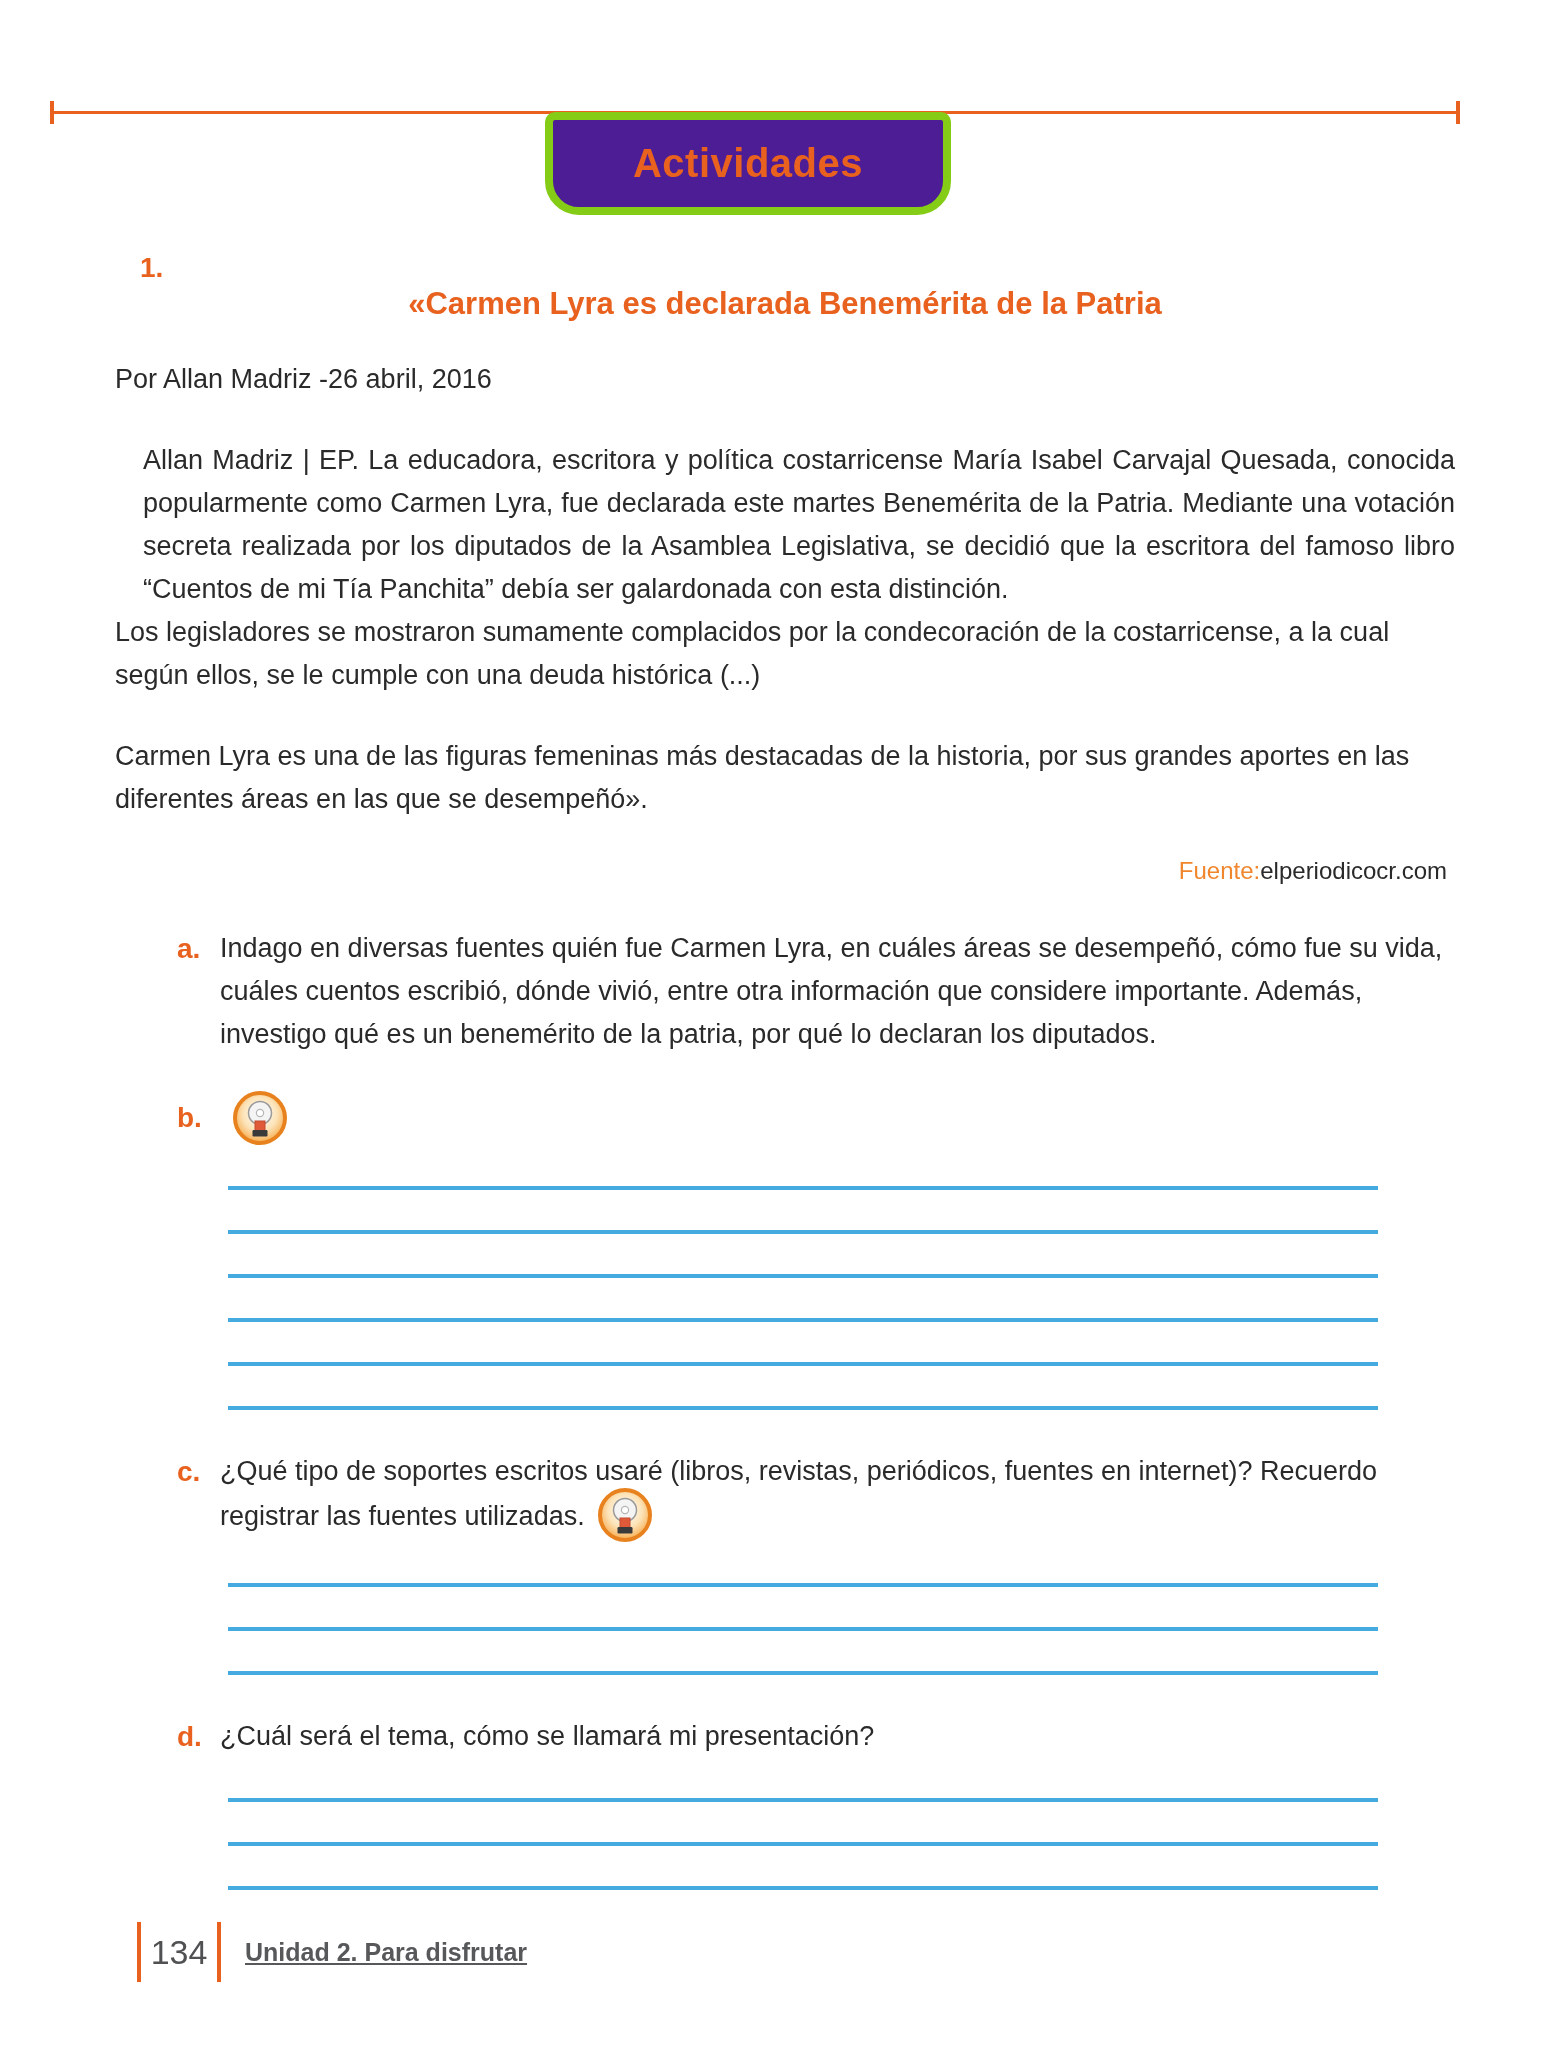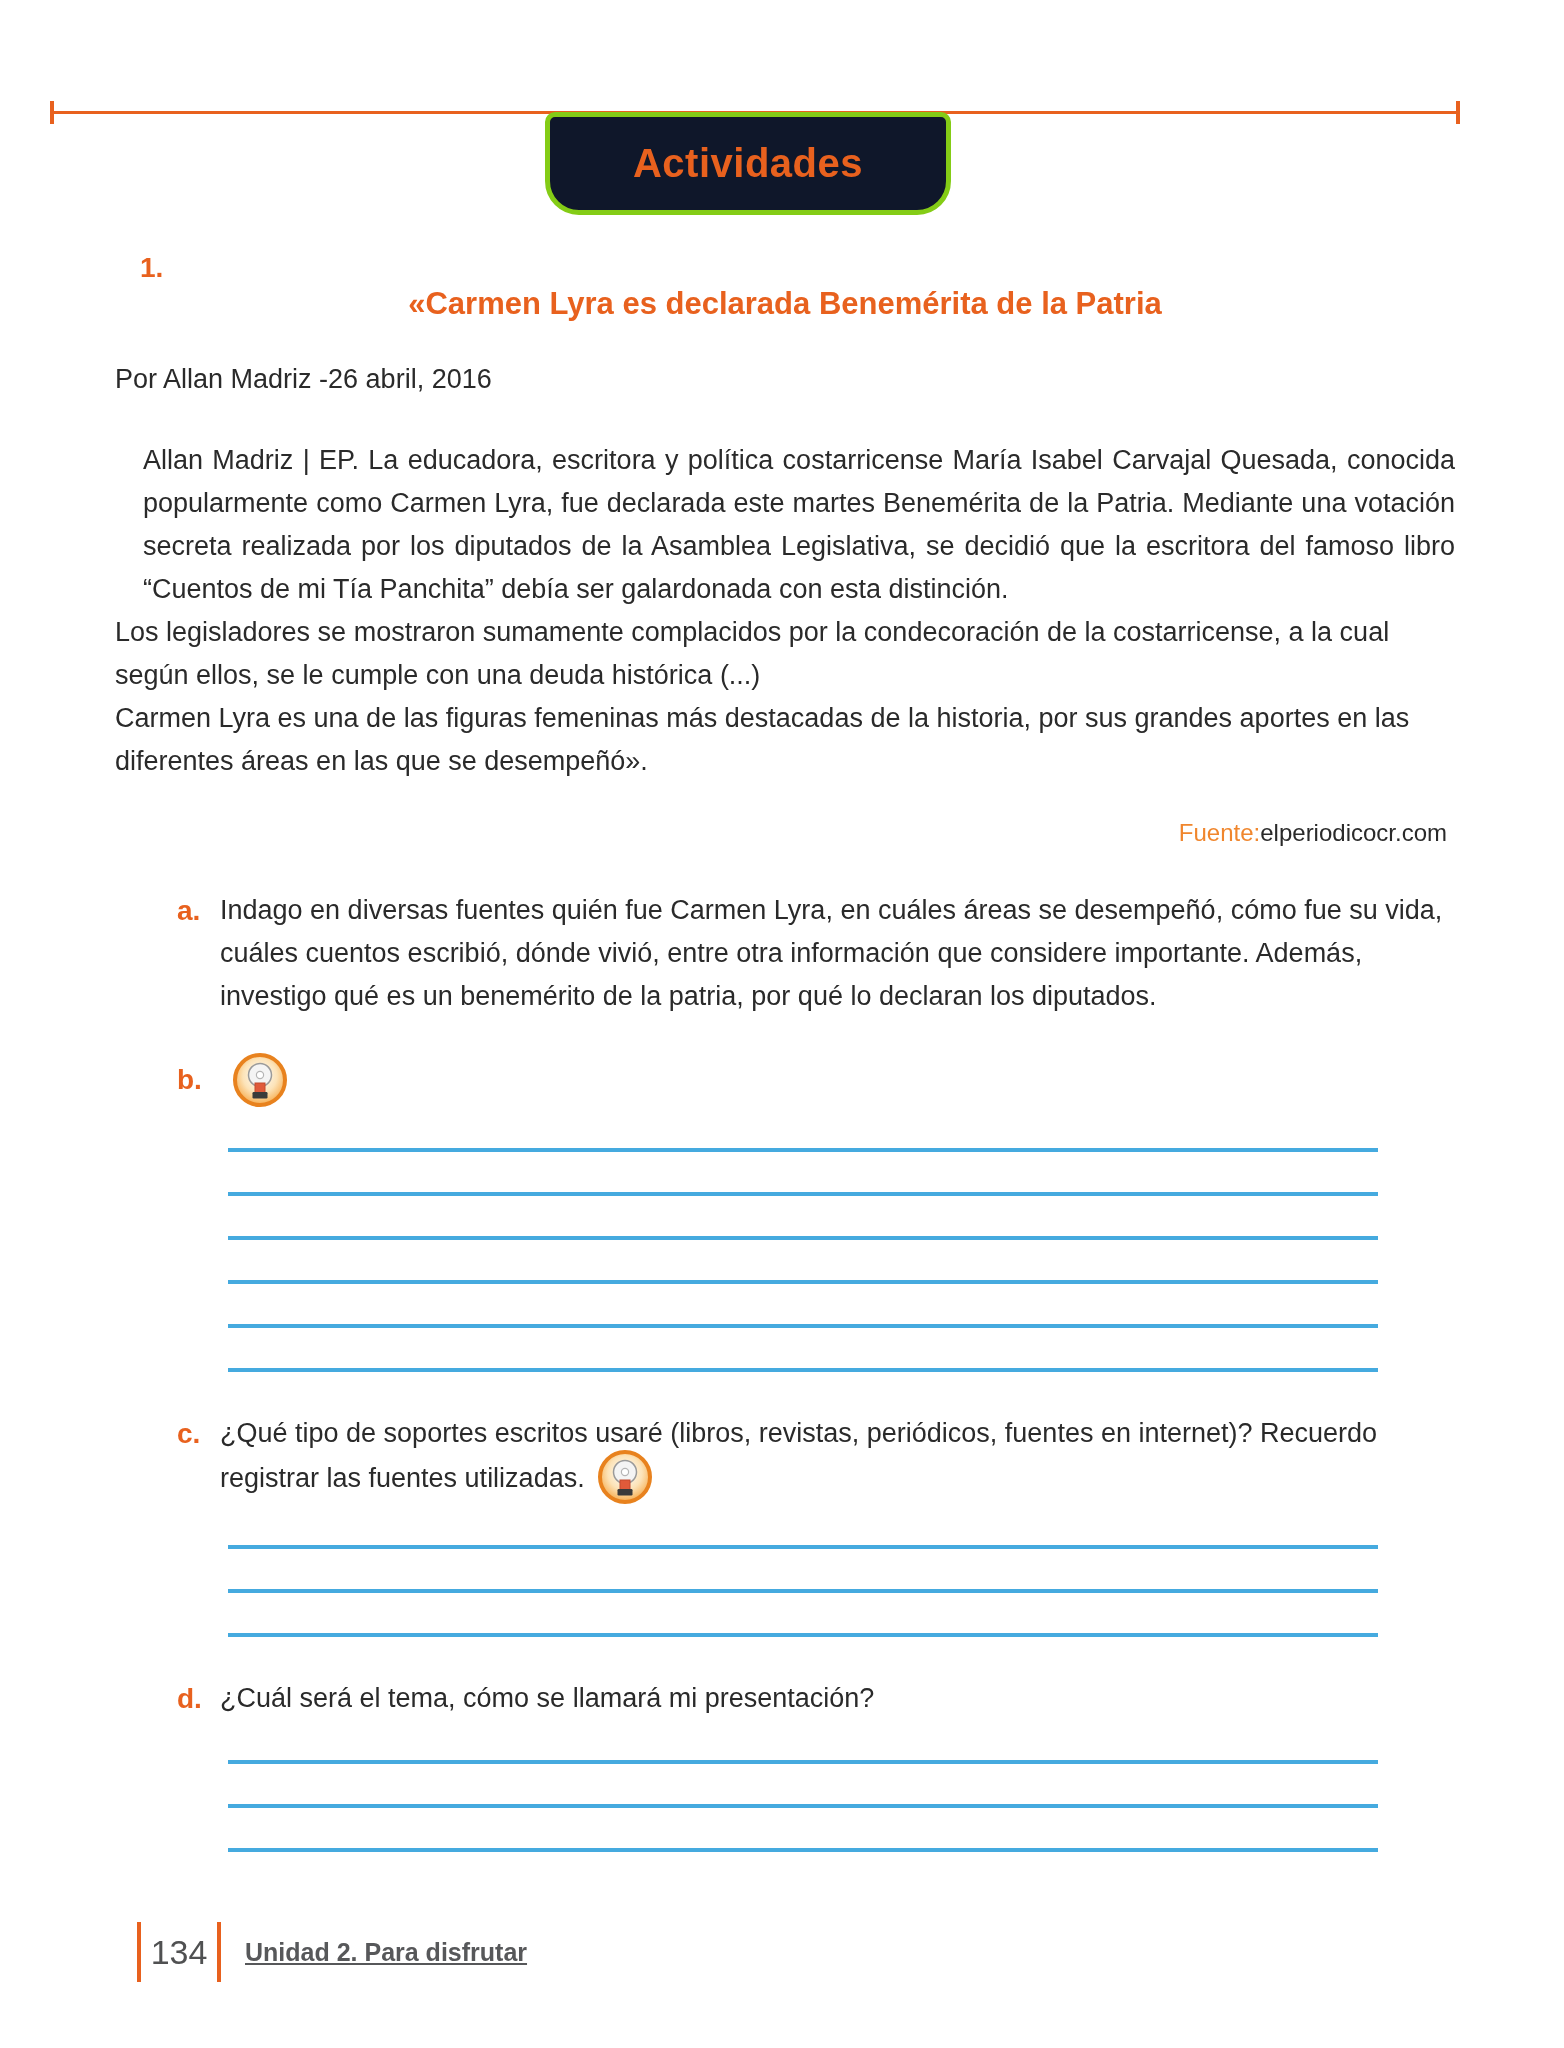--- a/index.html
+++ b/index.html
@@ -26,22 +26,22 @@
     top: -10px;
     width: 4px; height: 23px;
     background: #e8611e;
   }
   .rule-tick.left  { left: 0; }
   .rule-tick.right { right: 0; }
   .activity-badge {
     position: absolute;
     left: 545px; top: 112px;
     width: 406px; height: 103px;
-    background: #0f172a;
-    border: 5px solid #84cc16;
+    background: #4c1d95;
+    border: 8px solid #84cc16;
     border-radius: 10px 10px 34px 34px;
     display: flex;
     align-items: center;
     justify-content: center;
   }
   .activity-badge .badge-title {
     font-size: 40px;
     font-weight: bold;
     color: #e8611e;
     letter-spacing: 0.5px;
@@ -75,21 +75,21 @@
   }
   .byline {
     font-size: 27px;
     margin-bottom: 44px;
   }
   .para {
     font-size: 27px;
     line-height: 43px;
   }
   .para.justified { text-align: justify; margin-left: 28px; }
-  .para.gap-above { }
+  .para.gap-above { margin-top: 38px; }
   .source-line {
     text-align: right;
     font-size: 24px;
     margin-top: 36px;
     padding-right: 8px;
   }
   .source-label { color: #f0862d; }
   .source-value { color: #2a2a2a; margin-left: 0; }
 
   

